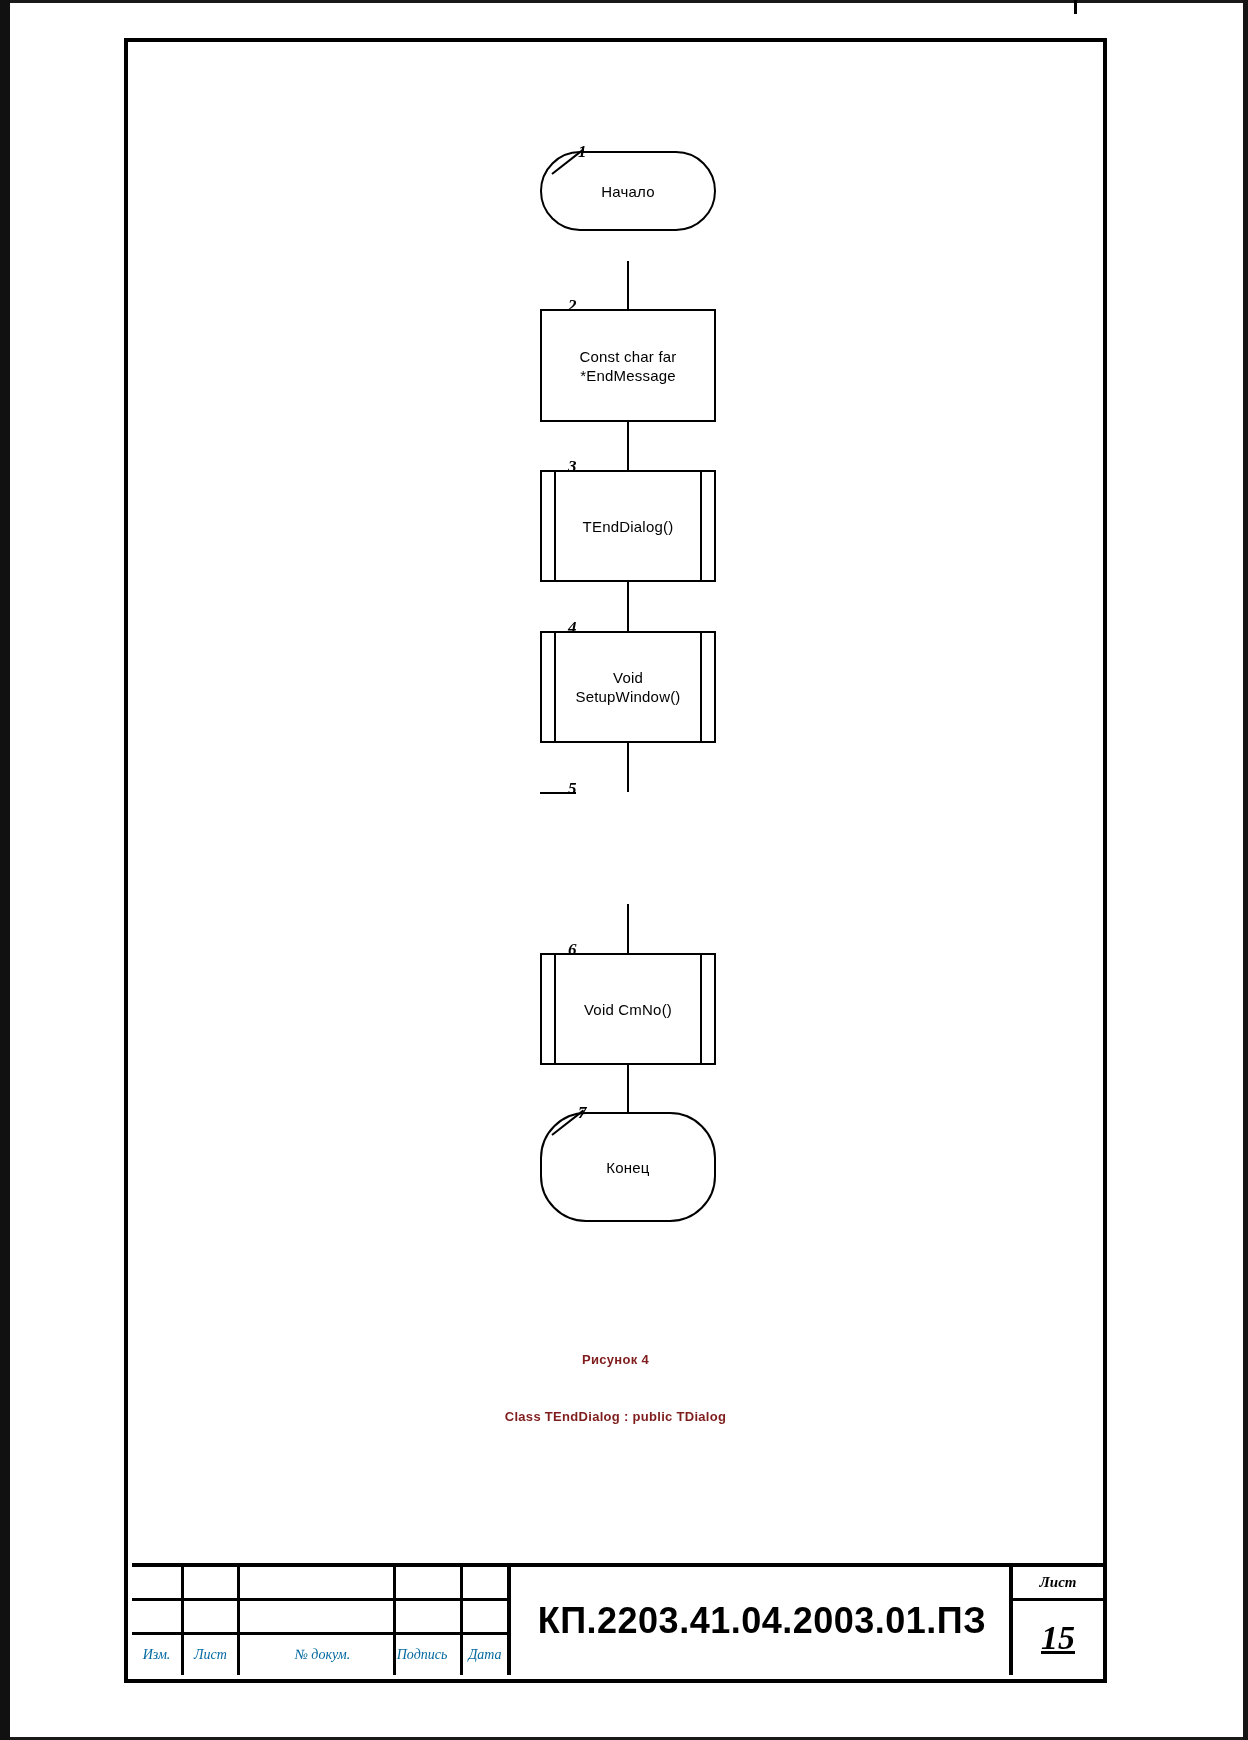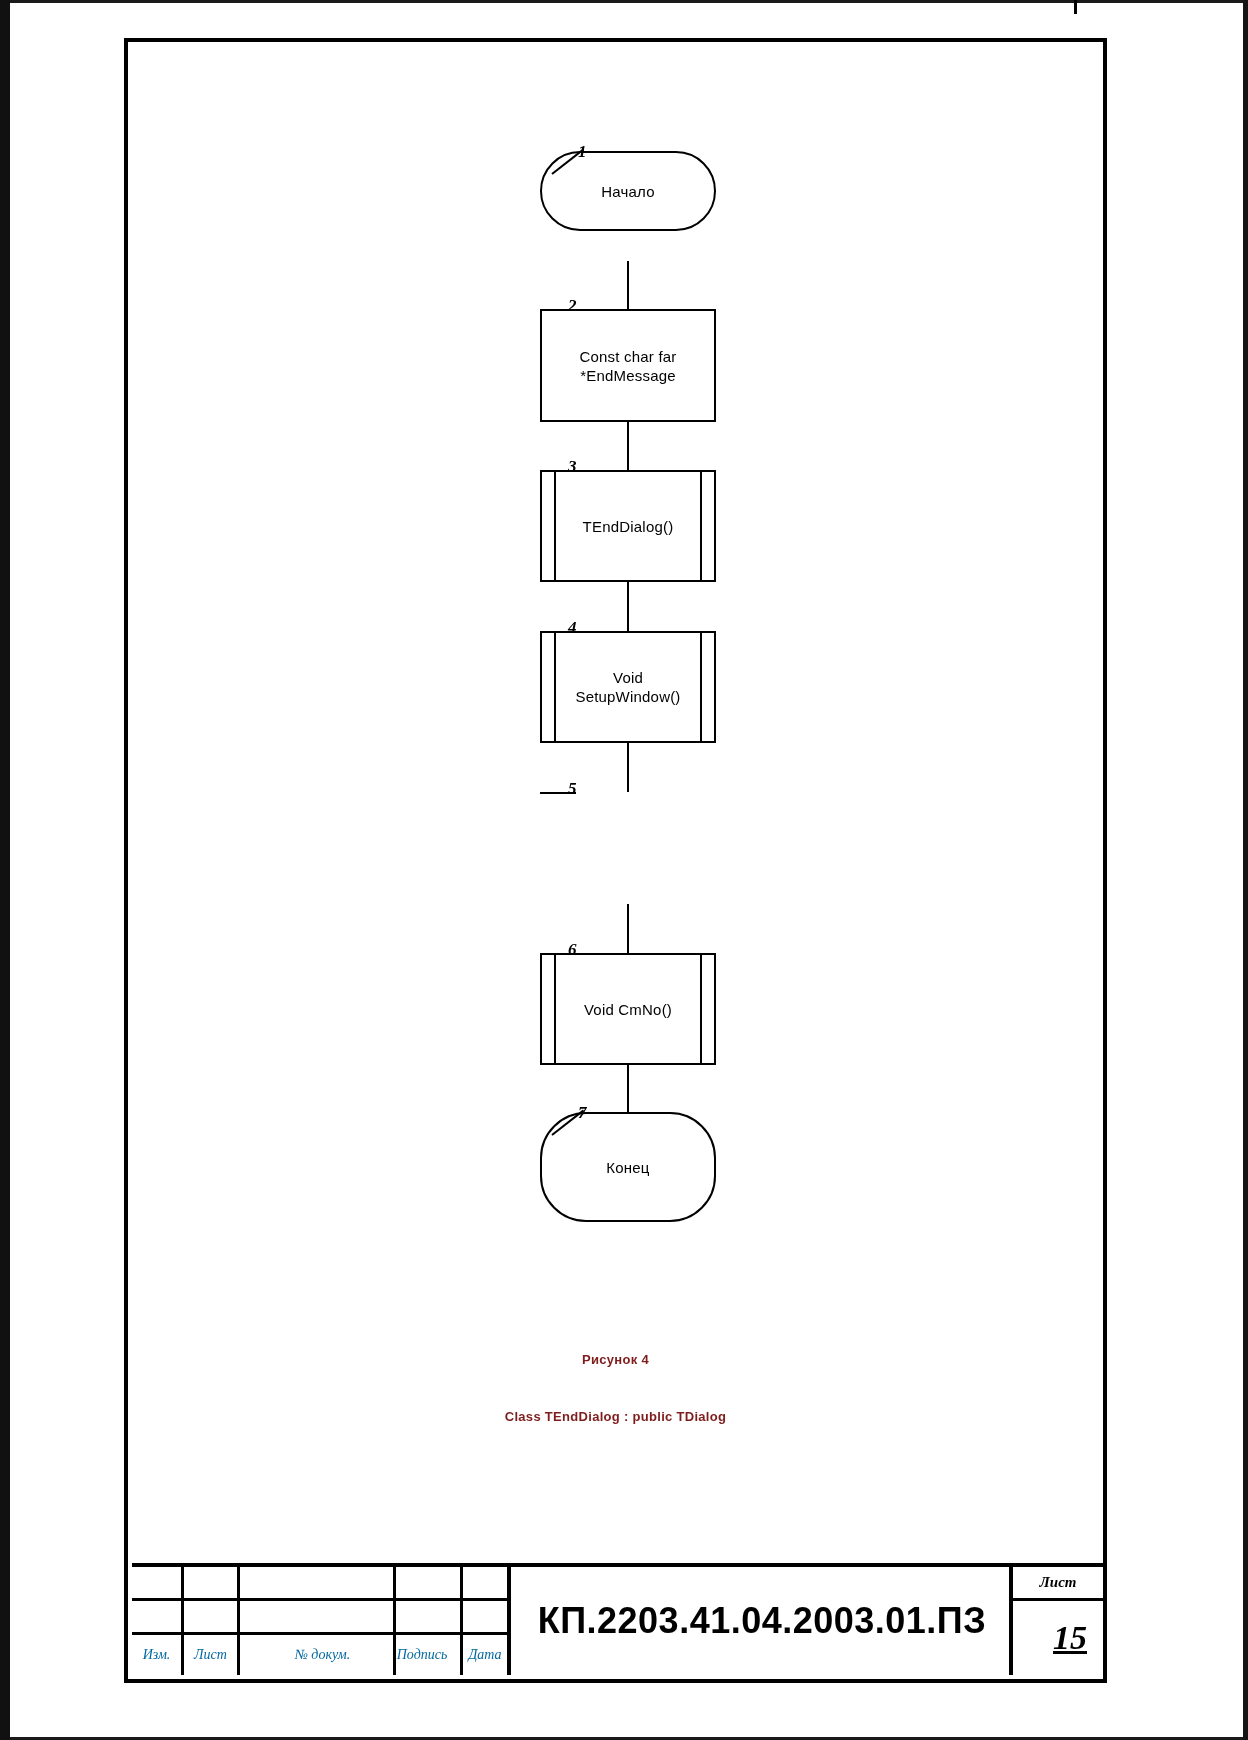--- a/index.html
+++ b/index.html
@@ -94,21 +94,21 @@
     border-left:4px solid #000;box-sizing:border-box;
   }
   #tb-right-top{
     position:absolute;left:0;top:0;width:90px;height:34px;
     border-bottom:3px solid #000;box-sizing:border-box;
     display:flex;align-items:center;justify-content:center;
     font-family:"Liberation Serif","DejaVu Serif",serif;
     font-style:italic;font-weight:bold;font-size:15px;
   }
   #tb-right-bot{
-    position:absolute;left:12px;top:34px;width:90px;height:74px;
+    position:absolute;left:0;top:34px;width:90px;height:74px;
     display:flex;align-items:center;justify-content:center;
     font-family:"Liberation Serif","DejaVu Serif",serif;
     font-style:italic;font-weight:bold;font-size:34px;
     text-decoration:underline;
   }
 </style>
 </head>
 <body>
 
 <div id="page">

